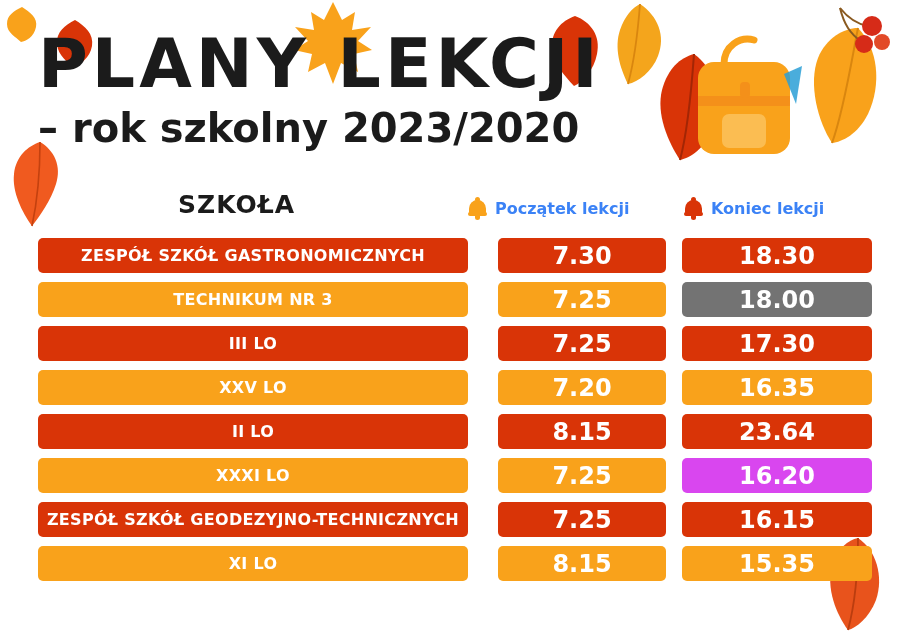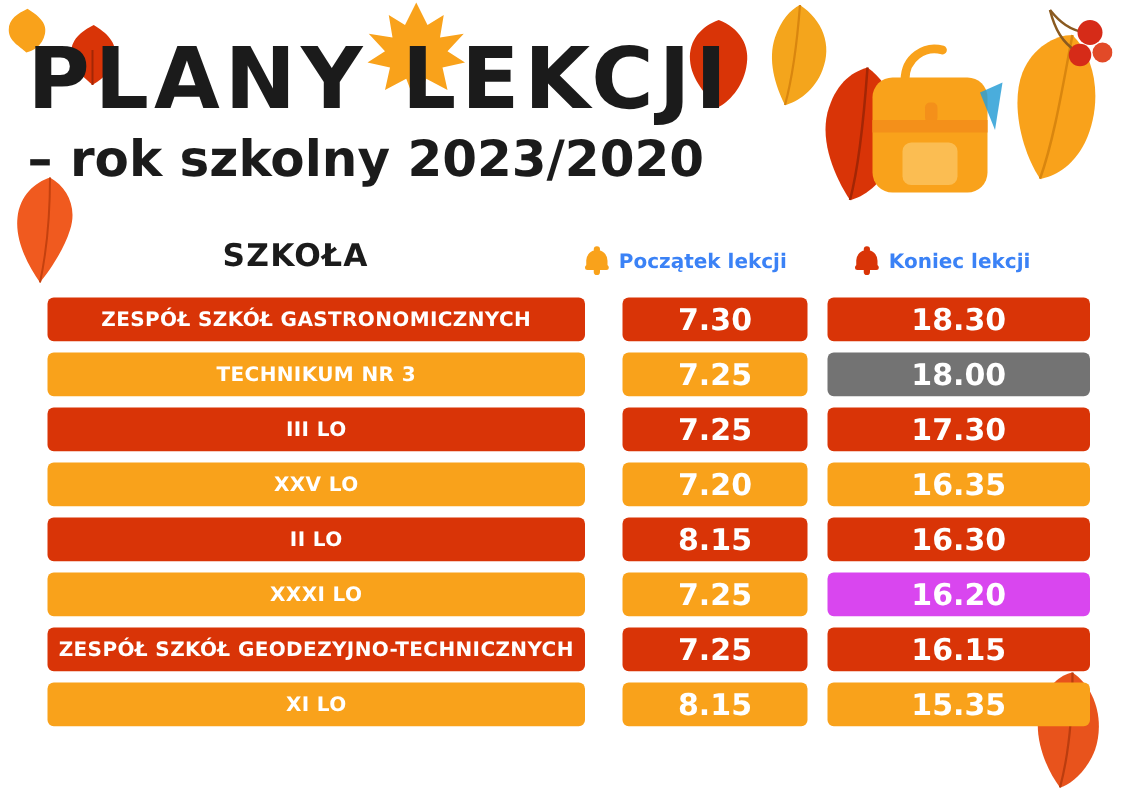--- a/index.html
+++ b/index.html
@@ -24,21 +24,21 @@
 
   
   .leaf {
     position: absolute;
     pointer-events: none;
   }
 
   
   .title-block {
     position: absolute;
-    left: 22px;
+    left: 38px;
     top: 26px;
     width: 660px;
     z-index: 5;
   }
   .main-title {
     font-family: "DejaVu Sans", sans-serif;
     font-weight: bold;
     font-size: 68px;
     letter-spacing: 4px;
     color: #1b1b1b;
@@ -151,26 +151,26 @@
     margin-left: 38px;
     width: 430px;
     font-size: 16px;
     letter-spacing: 0.3px;
     text-align: center;
     padding: 0 6px;
     box-sizing: border-box;
   }
   .cell-start {
     margin-left: 30px;
-    width: 148px;
+    width: 168px;
     font-size: 24px;
   }
   .cell-end {
     margin-left: 16px;
-    width: 210px;
+    width: 190px;
     font-size: 24px;
   }
 </style>
 </head>
 <body>
 
 <div class="canvas">
 
   <svg class="leaf" style="left:52px; top:18px;" width="46" height="52" viewBox="0 0 46 52">
     <path d="M23 2 C33 8 42 16 40 28 C38 40 28 46 22 50 C16 44 6 38 5 26 C4 14 13 7 23 2 Z" fill="#d93407"></path>
@@ -275,21 +275,21 @@
         <div class="cell cell-end" style="background: rgb(217, 52, 7);">17.30</div>
       </div>
       <div class="row">
         <div class="cell cell-school" style="background: rgb(249, 162, 27);">XXV LO</div>
         <div class="cell cell-start" style="background: rgb(249, 162, 27);">7.20</div>
         <div class="cell cell-end" style="background: rgb(249, 162, 27);">16.35</div>
       </div>
       <div class="row">
         <div class="cell cell-school" style="background: rgb(217, 52, 7);">II LO</div>
         <div class="cell cell-start" style="background: rgb(217, 52, 7);">8.15</div>
-        <div class="cell cell-end" style="background: rgb(217, 52, 7);">16.30</div>
+        <div class="cell cell-end" style="background: rgb(217, 52, 7);">23.64</div>
       </div>
       <div class="row">
         <div class="cell cell-school" style="background: rgb(249, 162, 27);">XXXI LO</div>
         <div class="cell cell-start" style="background: rgb(249, 162, 27);">7.25</div>
         <div class="cell cell-end" style="background: #d946ef;">16.20</div>
       </div>
       <div class="row">
         <div class="cell cell-school" style="background: rgb(217, 52, 7);">ZESPÓŁ SZKÓŁ GEODEZYJNO-TECHNICZNYCH</div>
         <div class="cell cell-start" style="background: rgb(217, 52, 7);">7.25</div>
         <div class="cell cell-end" style="background: rgb(217, 52, 7);">16.15</div>

